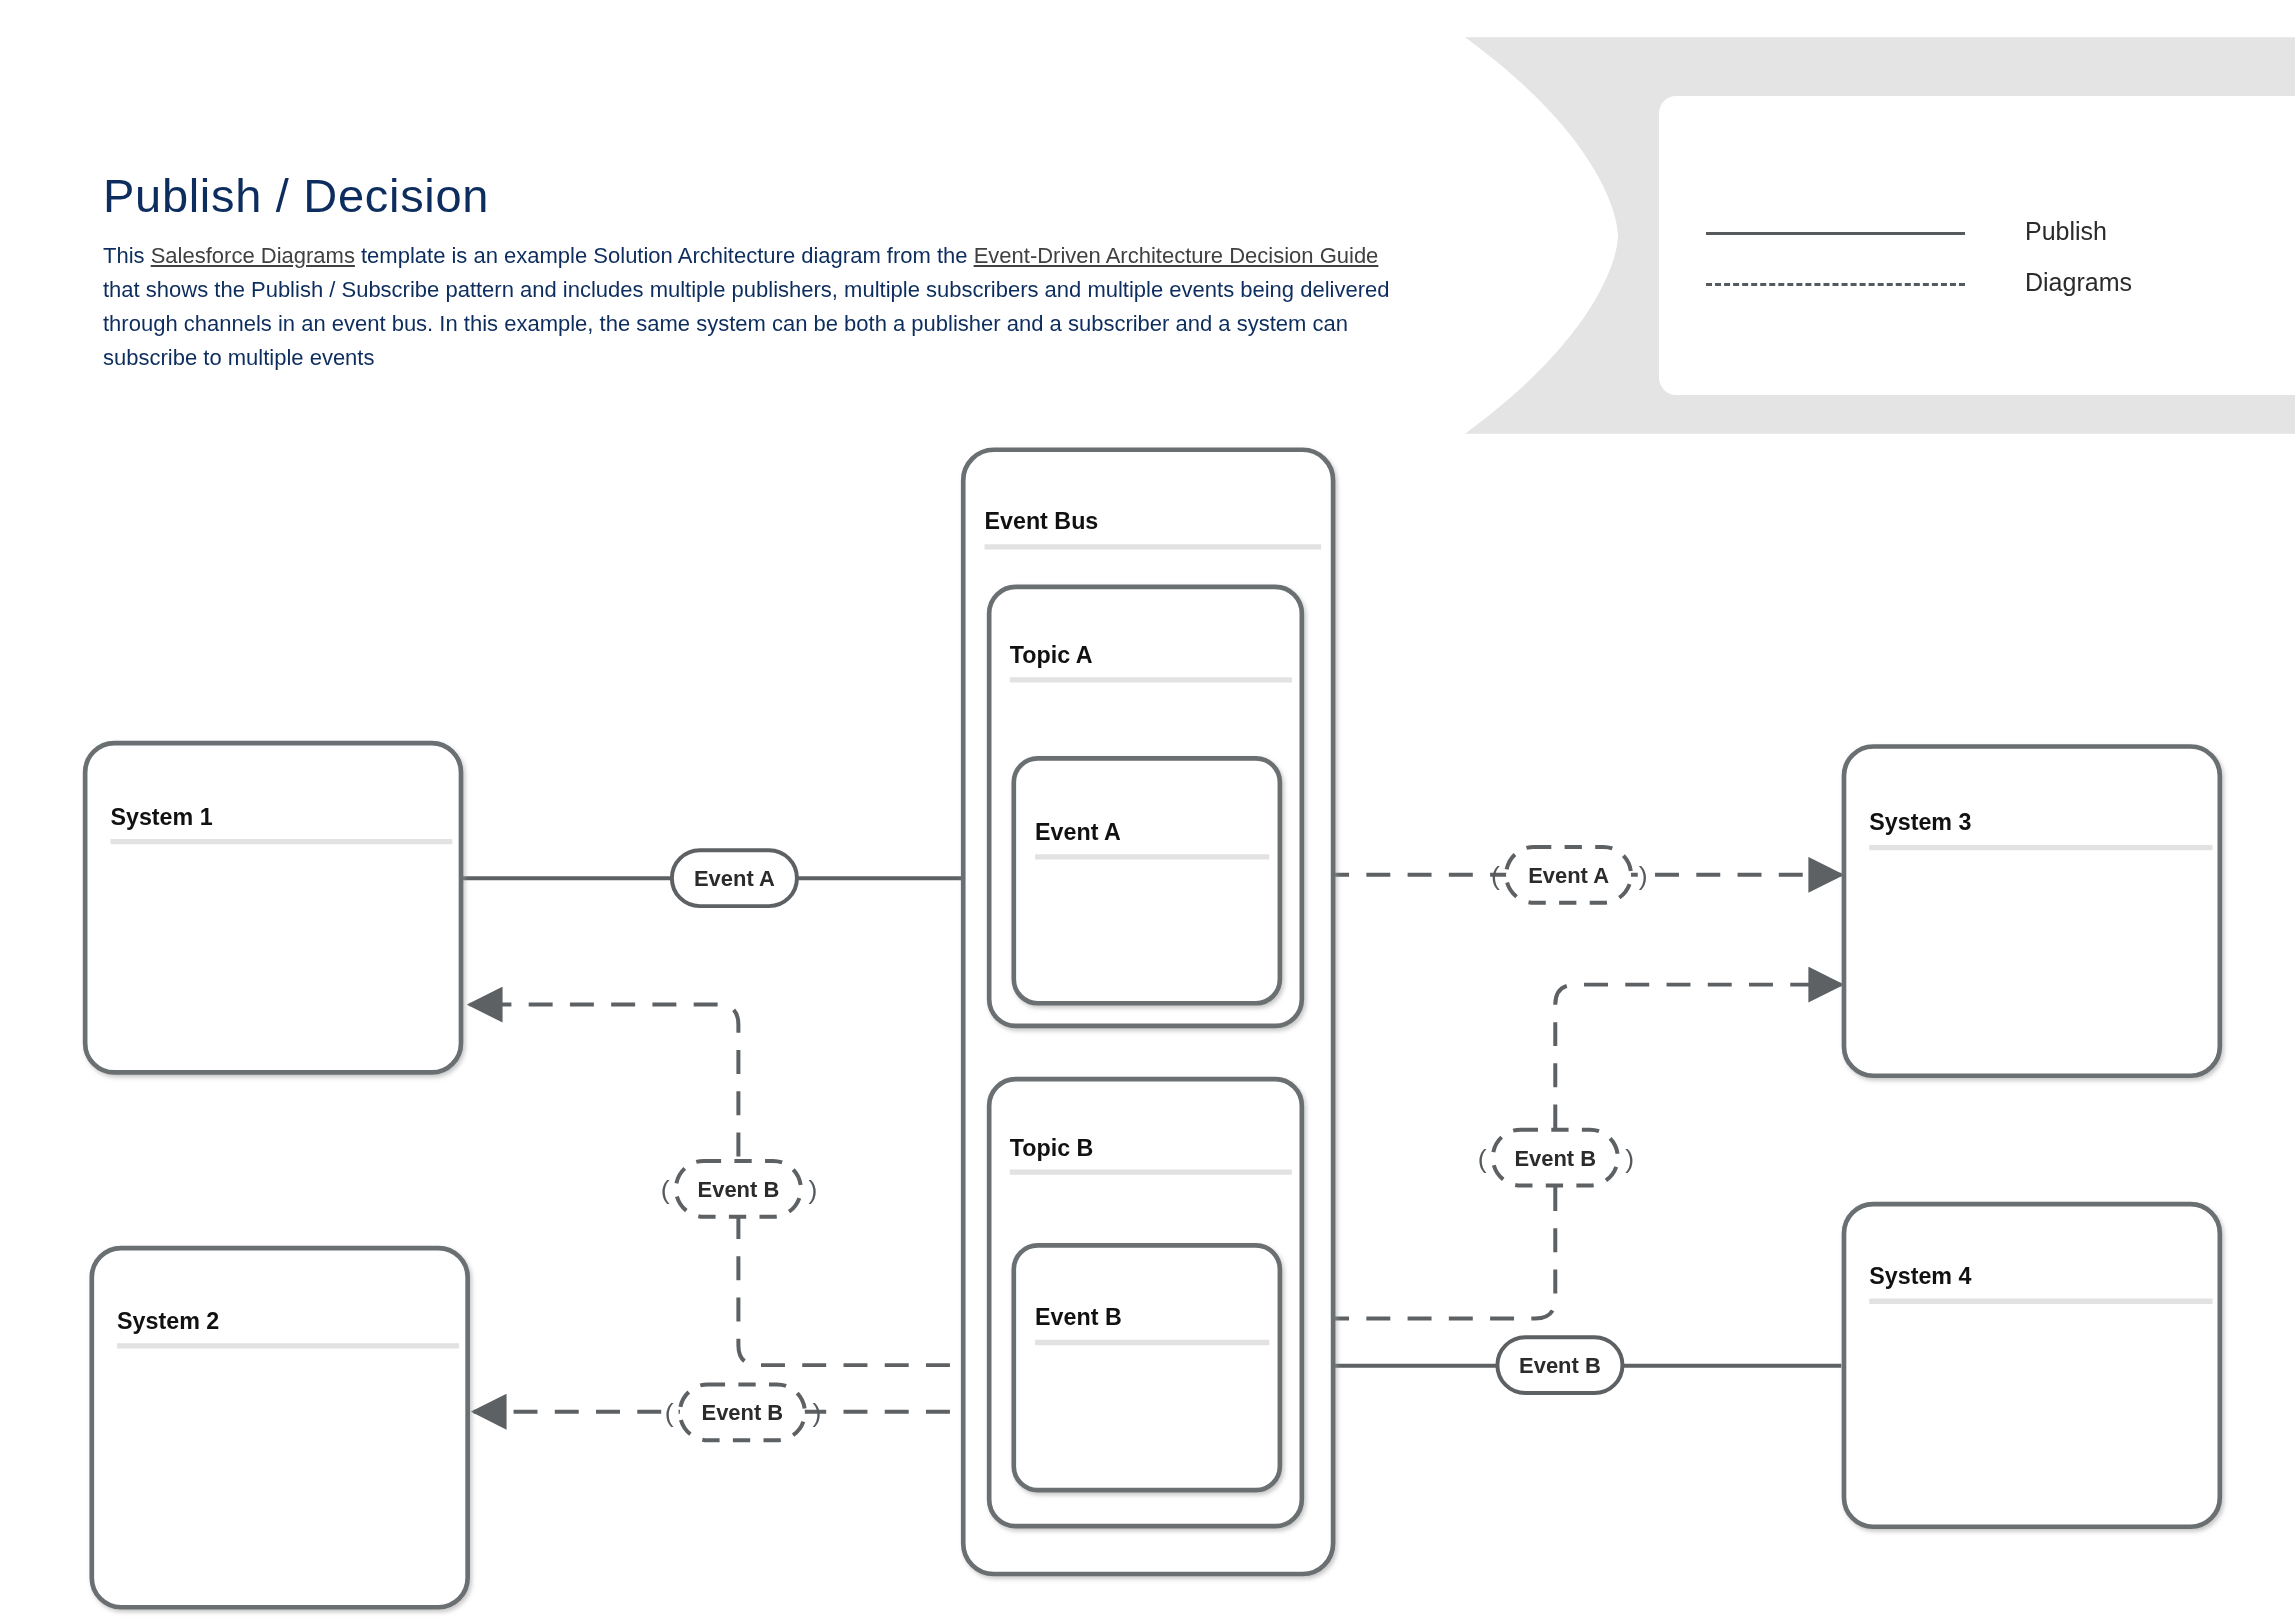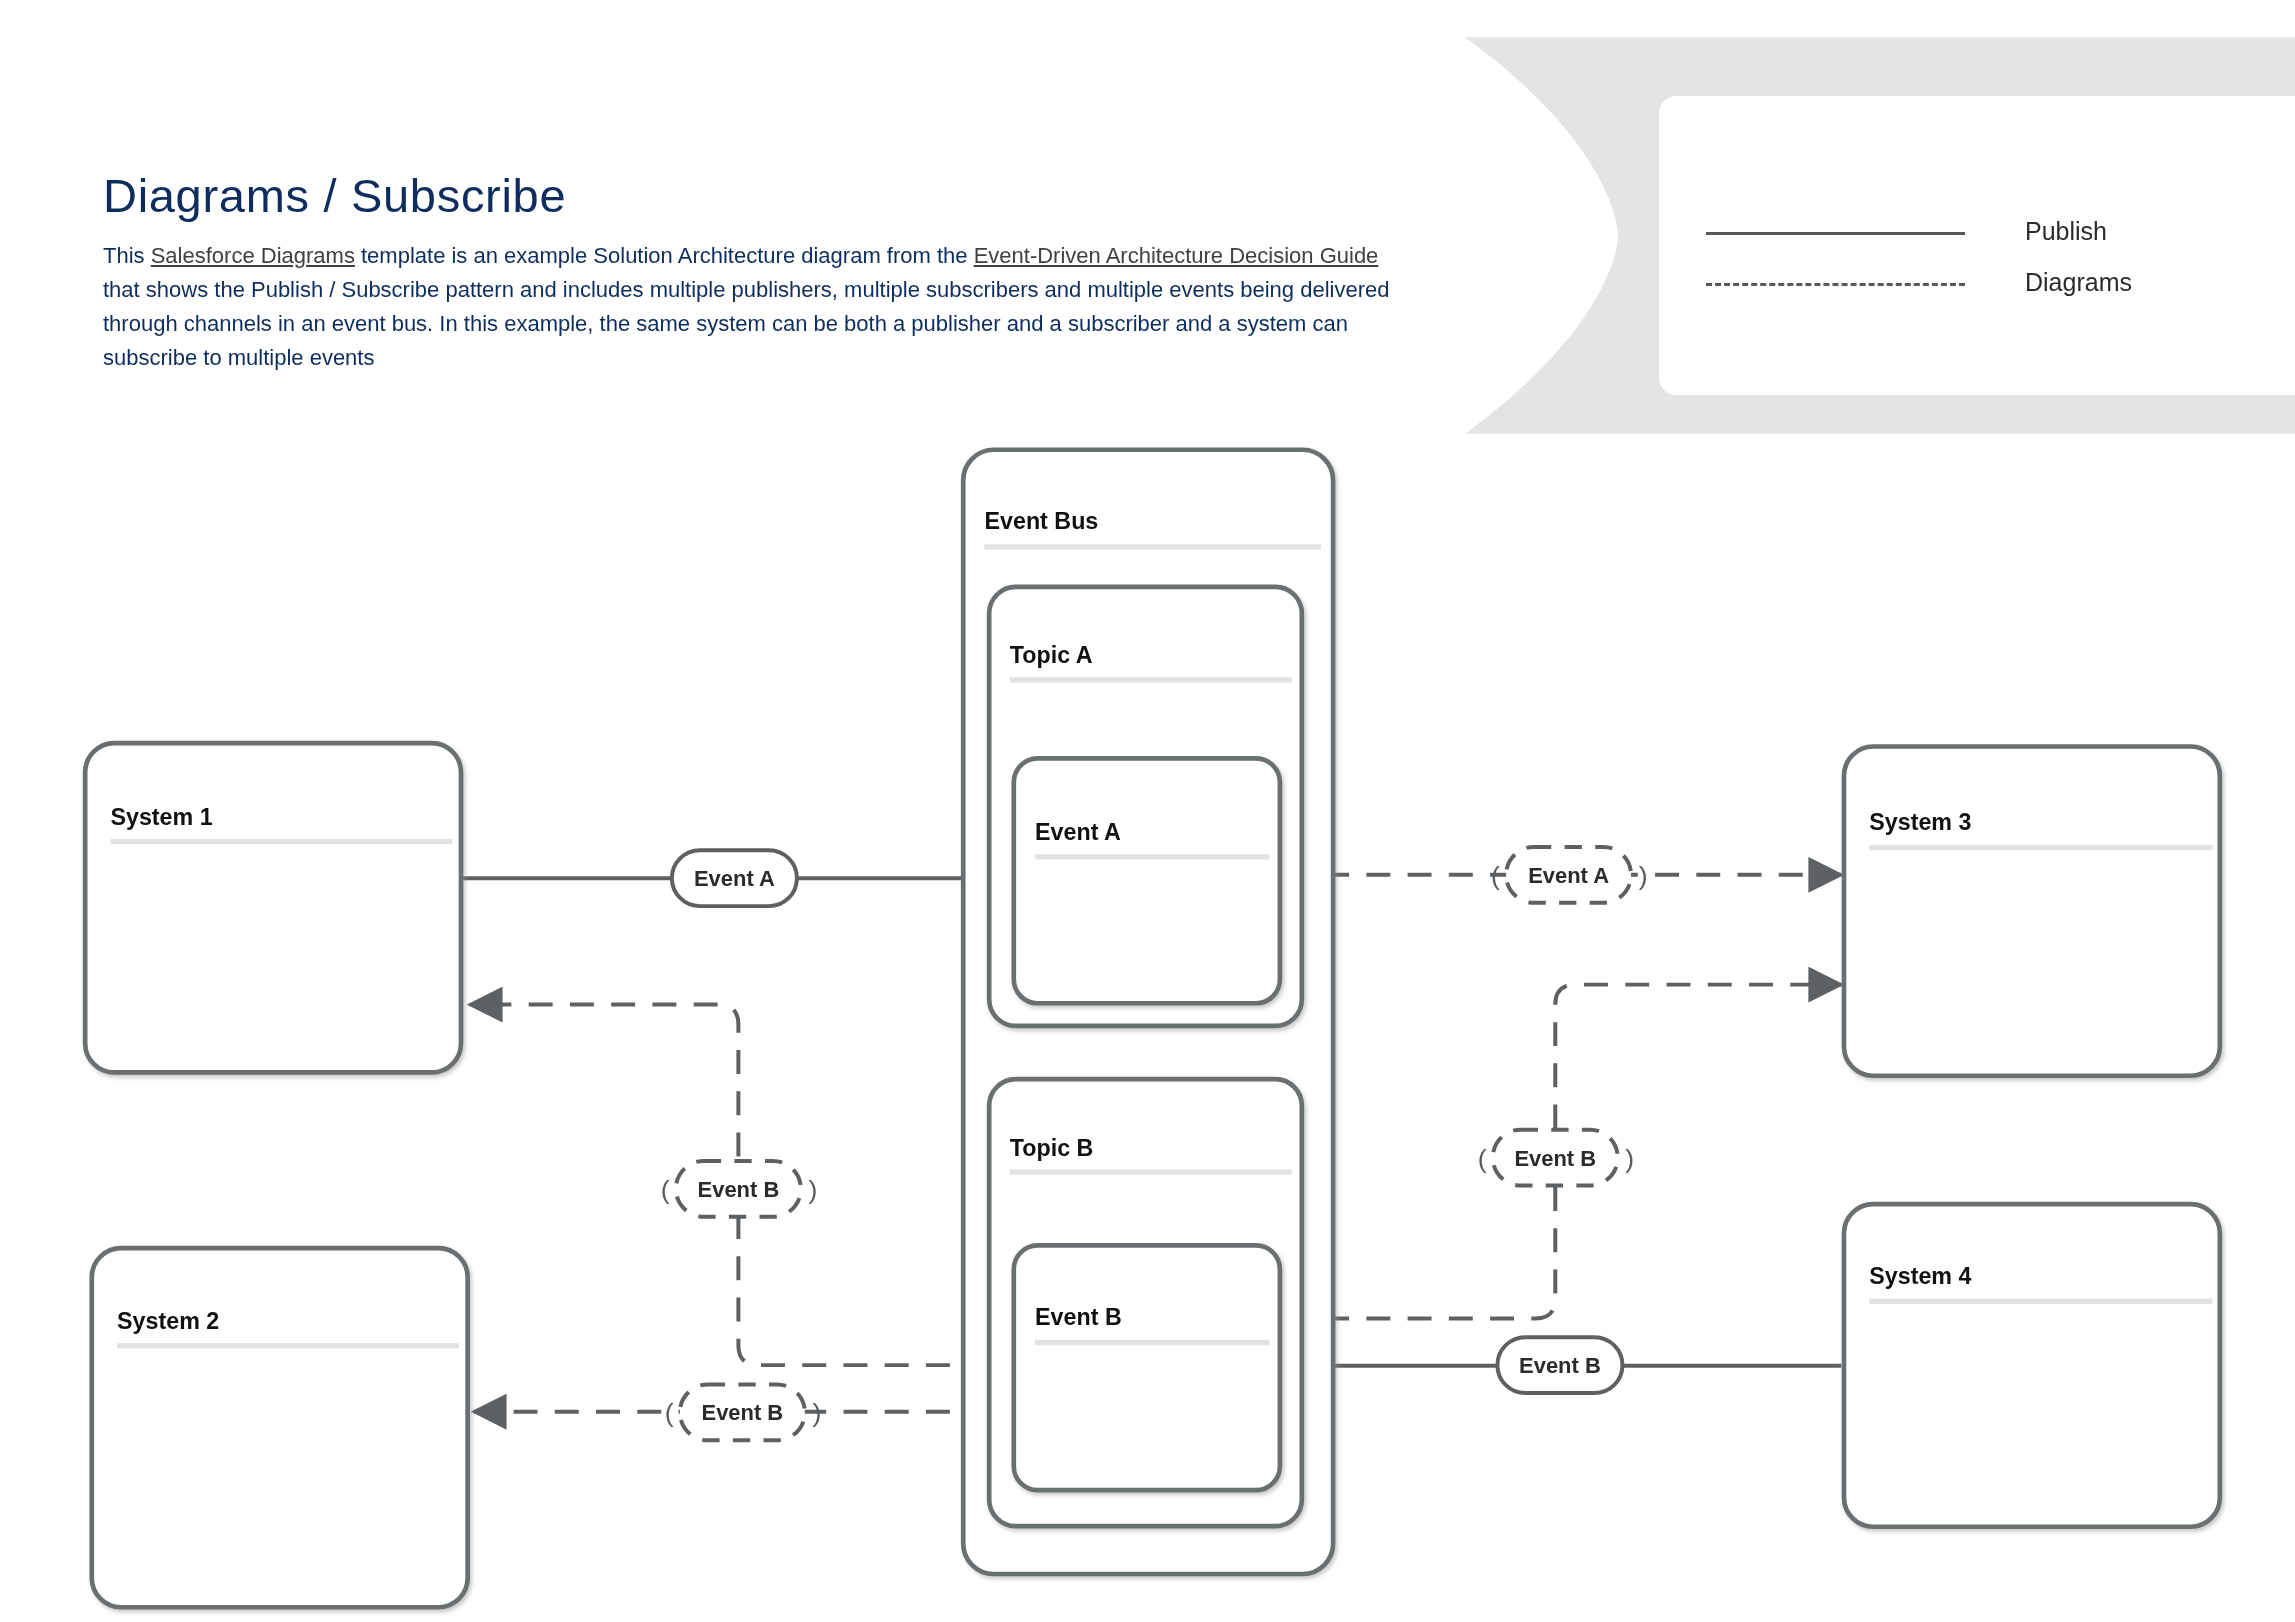--- a/index.html
+++ b/index.html
@@ -49,21 +49,21 @@
   }
   .paren{
     font-family:"Liberation Sans","DejaVu Sans",sans-serif;
     font-size:40px;fill:#555a5e;text-anchor:middle;
   }
 </style>
 </head>
 <body>
 
 <div id="header-block">
-  <h1 id="page-title">Diagrams / Subscribe</h1>
+  <h1 id="page-title">Publish / Decision</h1>
   <p id="page-description"><span>This </span><a class="desc-link" href="#">Salesforce Diagrams</a><span> template is an example Solution Architecture diagram from the </span><a class="desc-link" href="#">Event-Driven Architecture Decision Guide</a><span> that shows the Publish / Subscribe pattern and includes multiple publishers, multiple subscribers and multiple events being delivered through channels in an event bus. In this example, the same system can be both a publisher and a subscriber and a system can subscribe to multiple events</span></p>
 </div>
 
 <div id="legend-panel">
   <svg id="legend-bg" viewBox="0 0 1248 596" width="830" height="397">
     <path d="M 1248 0 L 1248 596 L 0 596 C 200 450 230 330 230 298 C 230 266 200 146 0 0 Z" fill="#e4e4e4"></path>
   </svg>
   <div id="legend-card">
     <div class="legend-row" style="top:122px;">
       <span class="legend-sample">

